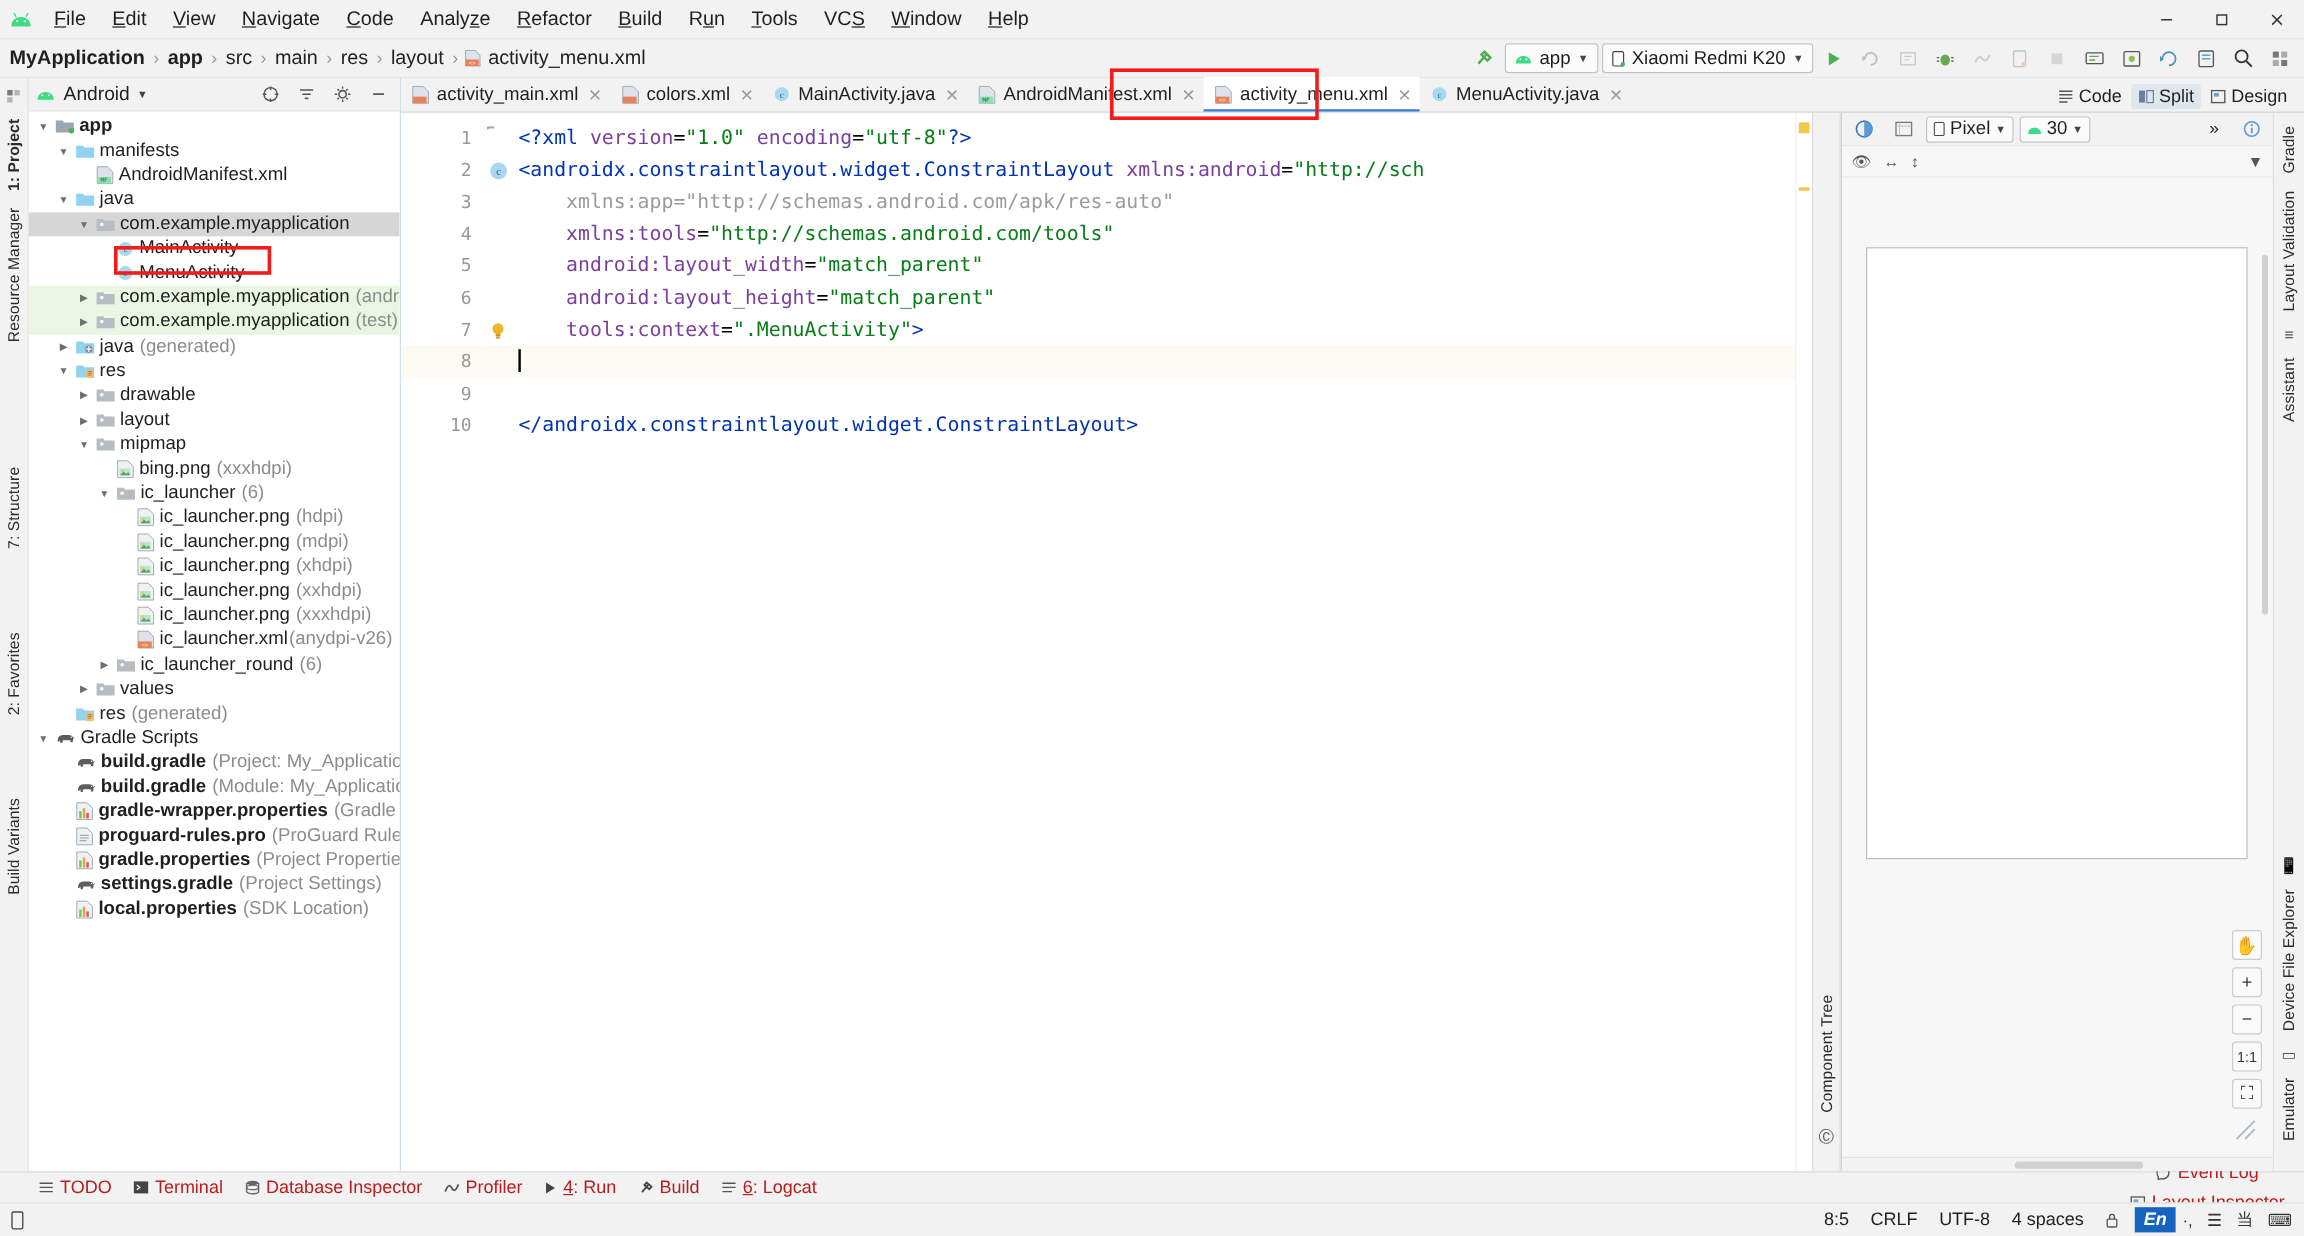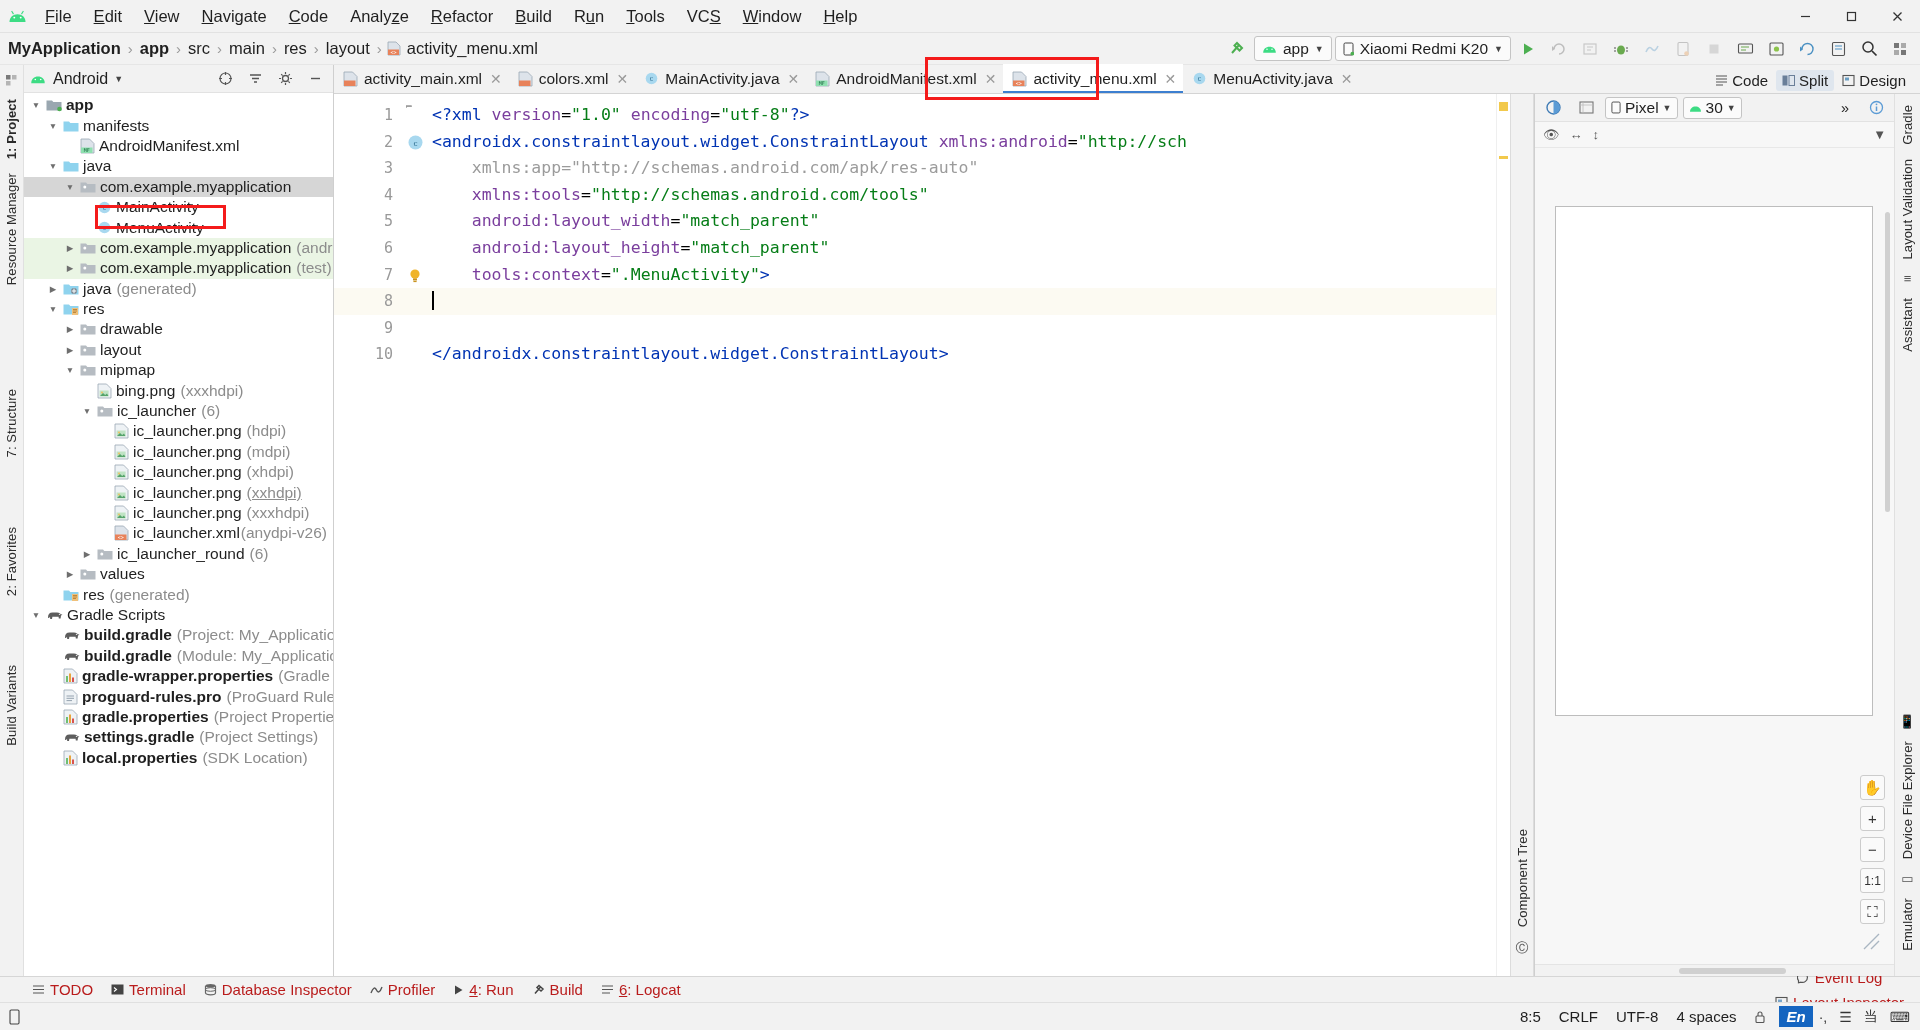--- a/index.html
+++ b/index.html
@@ -639,21 +639,21 @@
             <span class="arrow none">▶</span>
             <span style="display: flex; align-items: center; margin-left: 4px;">
               <svg class="ic" width="15" height="16" viewBox="0 0 15 16">
                 <path d="M1 1 H9.5 L14 5.5 V15 H1 Z" fill="#eef2f5" stroke="#9aa7b4" stroke-width=".8"></path>
                 <rect x="2.6" y="7.5" width="9" height="6" fill="#bfe3c4"></rect>
                 <circle cx="5" cy="9.6" r="1" fill="#f0c062"></circle>
                 <path d="M3 13 L6 10 L8.2 12 L10 10.5 L11.4 13 Z" fill="#55a36b"></path>
               </svg>
             </span>
             <span class="lbl">ic_launcher.png</span>
-            <span class="dim" style="margin-left: 5px; text-decoration: underline;">(xxhdpi)</span>
+            <span class="dim" style="margin-left: 5px;">(xxhdpi)</span>
           </div>
           <div class="row" style="padding-left: 74px;">
             <span class="arrow none">▶</span>
             <span style="display: flex; align-items: center; margin-left: 4px;">
               <svg class="ic" width="15" height="16" viewBox="0 0 15 16">
                 <path d="M1 1 H9.5 L14 5.5 V15 H1 Z" fill="#eef2f5" stroke="#9aa7b4" stroke-width=".8"></path>
                 <rect x="2.6" y="7.5" width="9" height="6" fill="#bfe3c4"></rect>
                 <circle cx="5" cy="9.6" r="1" fill="#f0c062"></circle>
                 <path d="M3 13 L6 10 L8.2 12 L10 10.5 L11.4 13 Z" fill="#55a36b"></path>
               </svg>

